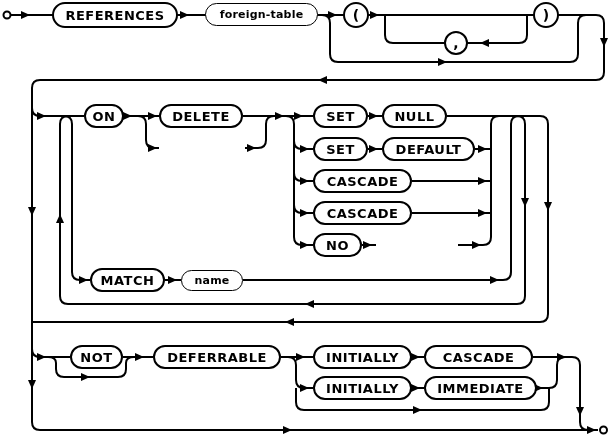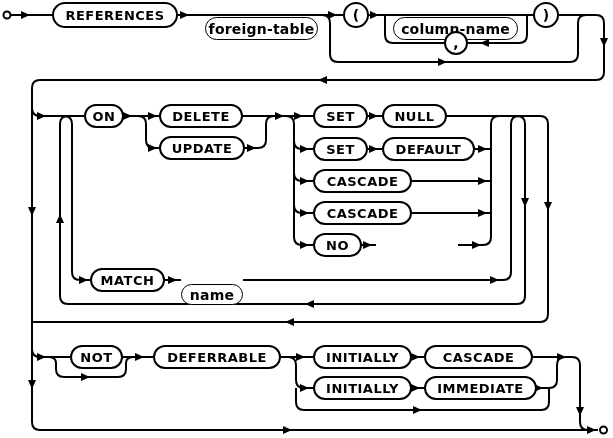--- a/index.html
+++ b/index.html
@@ -18,21 +18,21 @@
     background:#ffffff;color:#000000;
     box-sizing:border-box;white-space:nowrap;
     z-index:2;
   }
   .kw{
     border:2px solid #000000;border-radius:14px;
     font-weight:bold;font-size:13px;letter-spacing:0.5px;
   }
   .nt{
     border:1.5px solid #000000;border-radius:12px;
-    font-weight:bold;font-size:14px;letter-spacing:0.2px;margin-top:14px;
+    font-weight:bold;font-size:11px;letter-spacing:0.2px;
   }
   .punc{
     border:2px solid #000000;border-radius:50%;
     font-weight:bold;font-size:14px;
   }
 </style>
 </head>
 <body>
 
 <div id="stage">
@@ -151,27 +151,25 @@
       <path d="M580,411 L580,415"></path>
         <path d="M32,384 L32,388"></path>
 
       <path d="M60,219 L60,215"></path>
     </g>
   </svg>
 
   <div class="node kw" style="left:52px;top:2px;width:126px;height:26px">REFERENCES</div>
   <div class="node nt" style="left:205px;top:3px;width:113px;height:23px">foreign-table</div>
   <div class="node punc" style="left:343px;top:2px;width:26px;height:26px">(</div>
-  <div class="node nt" style="left:393px;top:3px;width:125px;height:23px">column-name</div>
   <div class="node punc" style="left:533px;top:2px;width:26px;height:26px">)</div>
   <div class="node punc" style="left:444px;top:31px;width:24px;height:24px">,</div>
 
   <div class="node kw" style="left:84px;top:104px;width:40px;height:24px">ON</div>
   <div class="node kw" style="left:159px;top:104px;width:84px;height:24px">DELETE</div>
-  <div class="node kw" style="left:159px;top:136px;width:86px;height:24px">UPDATE</div>
   <div class="node kw" style="left:313px;top:104px;width:55px;height:24px">SET</div>
   <div class="node kw" style="left:382px;top:104px;width:65px;height:24px">NULL</div>
   <div class="node kw" style="left:313px;top:137px;width:55px;height:24px">SET</div>
   <div class="node kw" style="left:382px;top:137px;width:93px;height:24px">DEFAULT</div>
   <div class="node kw" style="left:313px;top:169px;width:99px;height:24px">CASCADE</div>
   <div class="node kw" style="left:313px;top:201px;width:99px;height:24px">CASCADE</div>
   <div class="node kw" style="left:313px;top:233px;width:49px;height:24px">NO</div>
 
   <div class="node kw" style="left:90px;top:268px;width:75px;height:24px">MATCH</div>
   <div class="node nt" style="left:181px;top:270px;width:62px;height:21px">name</div>

